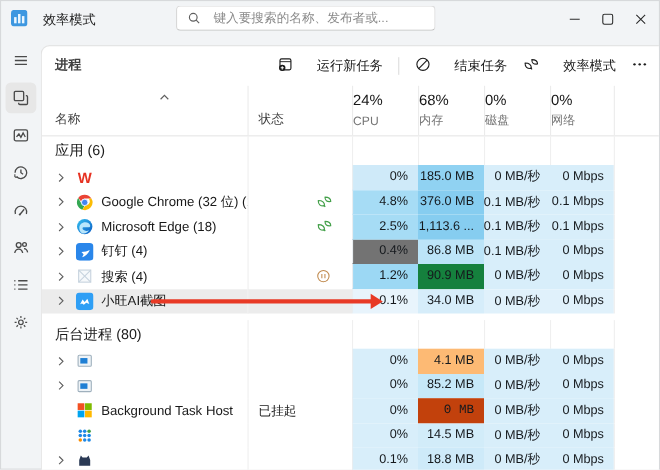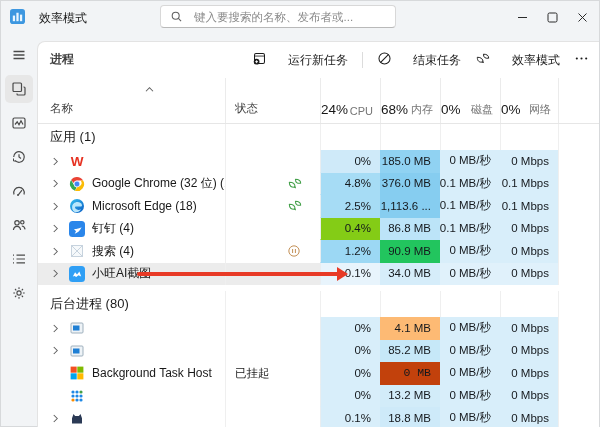--- a/index.html
+++ b/index.html
@@ -46,21 +46,21 @@
   .tb-item{display:flex;align-items:center;gap:21px;font-size:12px;color:#1b1b1b;cursor:default;}
   .tb-divider{width:1px;height:16px;background:#dcdcdc;}
 
   .grid-cols{display:grid;grid-template-columns:187px 95px 60px 60px 60px 58px 1fr;}
 
   
   .col-header{height:46px;box-sizing:border-box;border-bottom:1px solid #e6e6e6;}
   .ch-name{position:relative;display:flex;align-items:flex-end;padding:0 0 7px 12px;font-size:11.5px;color:#404040;}
   .sort-ind{position:absolute;top:5px;left:106px;}
   .ch-status{border-left:1px solid #ebebeb;display:flex;align-items:flex-end;padding:0 0 7px 9px;font-size:11.5px;color:#404040;}
-  .ch-val{border-left:1px solid #ebebeb;display:flex;flex-direction:row;justify-content:space-between;align-items:flex-end;padding:5px 7px 6px 0;box-sizing:border-box;}
+  .ch-val{border-left:1px solid #ebebeb;display:flex;flex-direction:column;justify-content:space-between;padding:5px 7px 6px 0;box-sizing:border-box;}
   .ch-val .pct{font-size:13.5px;color:#171717;}
   .ch-val .lbl{font-size:11px;color:#757575;}
   .ch-rest{border-left:1px solid #ebebeb;}
 
   
   .tbody{position:relative;}
   .section-row{height:26px;}
   .section-row.gap{margin-top:6px;}
   .section-label{padding:0 0 4px 12px;font-size:13px;color:#1b1b1b;display:flex;align-items:flex-end;}
   .sec-line{border-left:1px solid #efefef;}
@@ -264,21 +264,21 @@
       </div>
       <div class="ch-val">
         <span class="pct">0%</span>
         <span class="lbl">网络</span>
       </div>
       <div class="ch-rest"></div>
     </div>
 
     <div class="tbody" id="tbody">
         <div class="section-row grid-cols">
-          <div class="section-label">应用 (1)</div>
+          <div class="section-label">应用 (6)</div>
           <div class="sec-line"></div>
           <div class="sec-line"></div>
           <div class="sec-line"></div>
           <div class="sec-line"></div>
           <div class="sec-line"></div>
           <div class="sec-line"></div>
         </div>
         <div class="proc-row grid-cols">
           <div class="cell-name">
             <span class="chev">
@@ -378,21 +378,21 @@
             </span>
             <span class="picon">
               <svg viewBox="0 0 16 16">
                 <rect width="16" height="16" rx="3.5" fill="#2a86ea"></rect>
                 <path d="M12.6 6.3c-2 1.1-4.6 1.7-7.6 1.8l2 2.1-1.3 2.6c3-.9 5.4-3 6.9-6.5z" fill="#fff"></path>
               </svg>
             </span>
             <span class="pname">钉钉 (4)</span>
           </div>
           <div class="cell-status"></div>
-          <div class="cell-val first" style="background: #84cc16;">0.4%</div>
+          <div class="cell-val first" style="background: #737373;">0.4%</div>
           <div class="cell-val" style="background: rgb(188, 228, 248);">86.8 MB</div>
           <div class="cell-val" style="background: rgb(216, 238, 250);">0.1 MB/秒</div>
           <div class="cell-val" style="background: rgb(216, 238, 250);">0 Mbps</div>
           <div class="cell-rest"></div>
         </div>
         <div class="proc-row grid-cols">
           <div class="cell-name">
             <span class="chev">
               <svg width="7" height="11" viewBox="0 0 8 12" fill="none" stroke="#5f5f5f" stroke-width="1.2">
                 <path d="M2 2l4 4-4 4"></path>
@@ -408,21 +408,21 @@
           </div>
           <div class="cell-status">
             <span class="s-icon">
               <svg width="14" height="14" viewBox="0 0 16 16" fill="none" stroke="#c08a4e" stroke-width="1.1">
                 <circle cx="8" cy="8" r="5.9"></circle>
                 <path d="M6.4 5.7v4.6M9.6 5.7v4.6"></path>
               </svg>
             </span>
           </div>
           <div class="cell-val first" style="background: rgb(156, 216, 244);">1.2%</div>
-          <div class="cell-val" style="background: #22c55e;">90.9 MB</div>
+          <div class="cell-val" style="background: #15803d;">90.9 MB</div>
           <div class="cell-val" style="background: rgb(216, 238, 250);">0 MB/秒</div>
           <div class="cell-val" style="background: rgb(216, 238, 250);">0 Mbps</div>
           <div class="cell-rest"></div>
         </div>
         <div class="proc-row grid-cols selected">
           <div class="cell-name">
             <span class="chev">
               <svg width="7" height="11" viewBox="0 0 8 12" fill="none" stroke="#5f5f5f" stroke-width="1.2">
                 <path d="M2 2l4 4-4 4"></path>
               </svg>
@@ -530,21 +530,21 @@
                 <circle cx="12" cy="8" r="1.6" fill="#1e88e5"></circle>
                 <circle cx="4" cy="12" r="1.6" fill="#fb8c00"></circle>
                 <circle cx="8" cy="12" r="1.6" fill="#1e88e5"></circle>
                 <circle cx="12" cy="12" r="1.6" fill="#1e88e5"></circle>
               </svg>
             </span>
             <span class="pname"></span>
           </div>
           <div class="cell-status"></div>
           <div class="cell-val first" style="background: rgb(216, 238, 250);">0%</div>
-          <div class="cell-val" style="background: rgb(210, 236, 249);">13.2 MB</div>
+          <div class="cell-val" style="background: rgb(210, 236, 249);">14.5 MB</div>
           <div class="cell-val" style="background: rgb(216, 238, 250);">0 MB/秒</div>
           <div class="cell-val" style="background: rgb(216, 238, 250);">0 Mbps</div>
           <div class="cell-rest"></div>
         </div>
         <div class="proc-row grid-cols">
           <div class="cell-name">
             <span class="chev">
               <svg width="7" height="11" viewBox="0 0 8 12" fill="none" stroke="#5f5f5f" stroke-width="1.2">
                 <path d="M2 2l4 4-4 4"></path>
               </svg>

